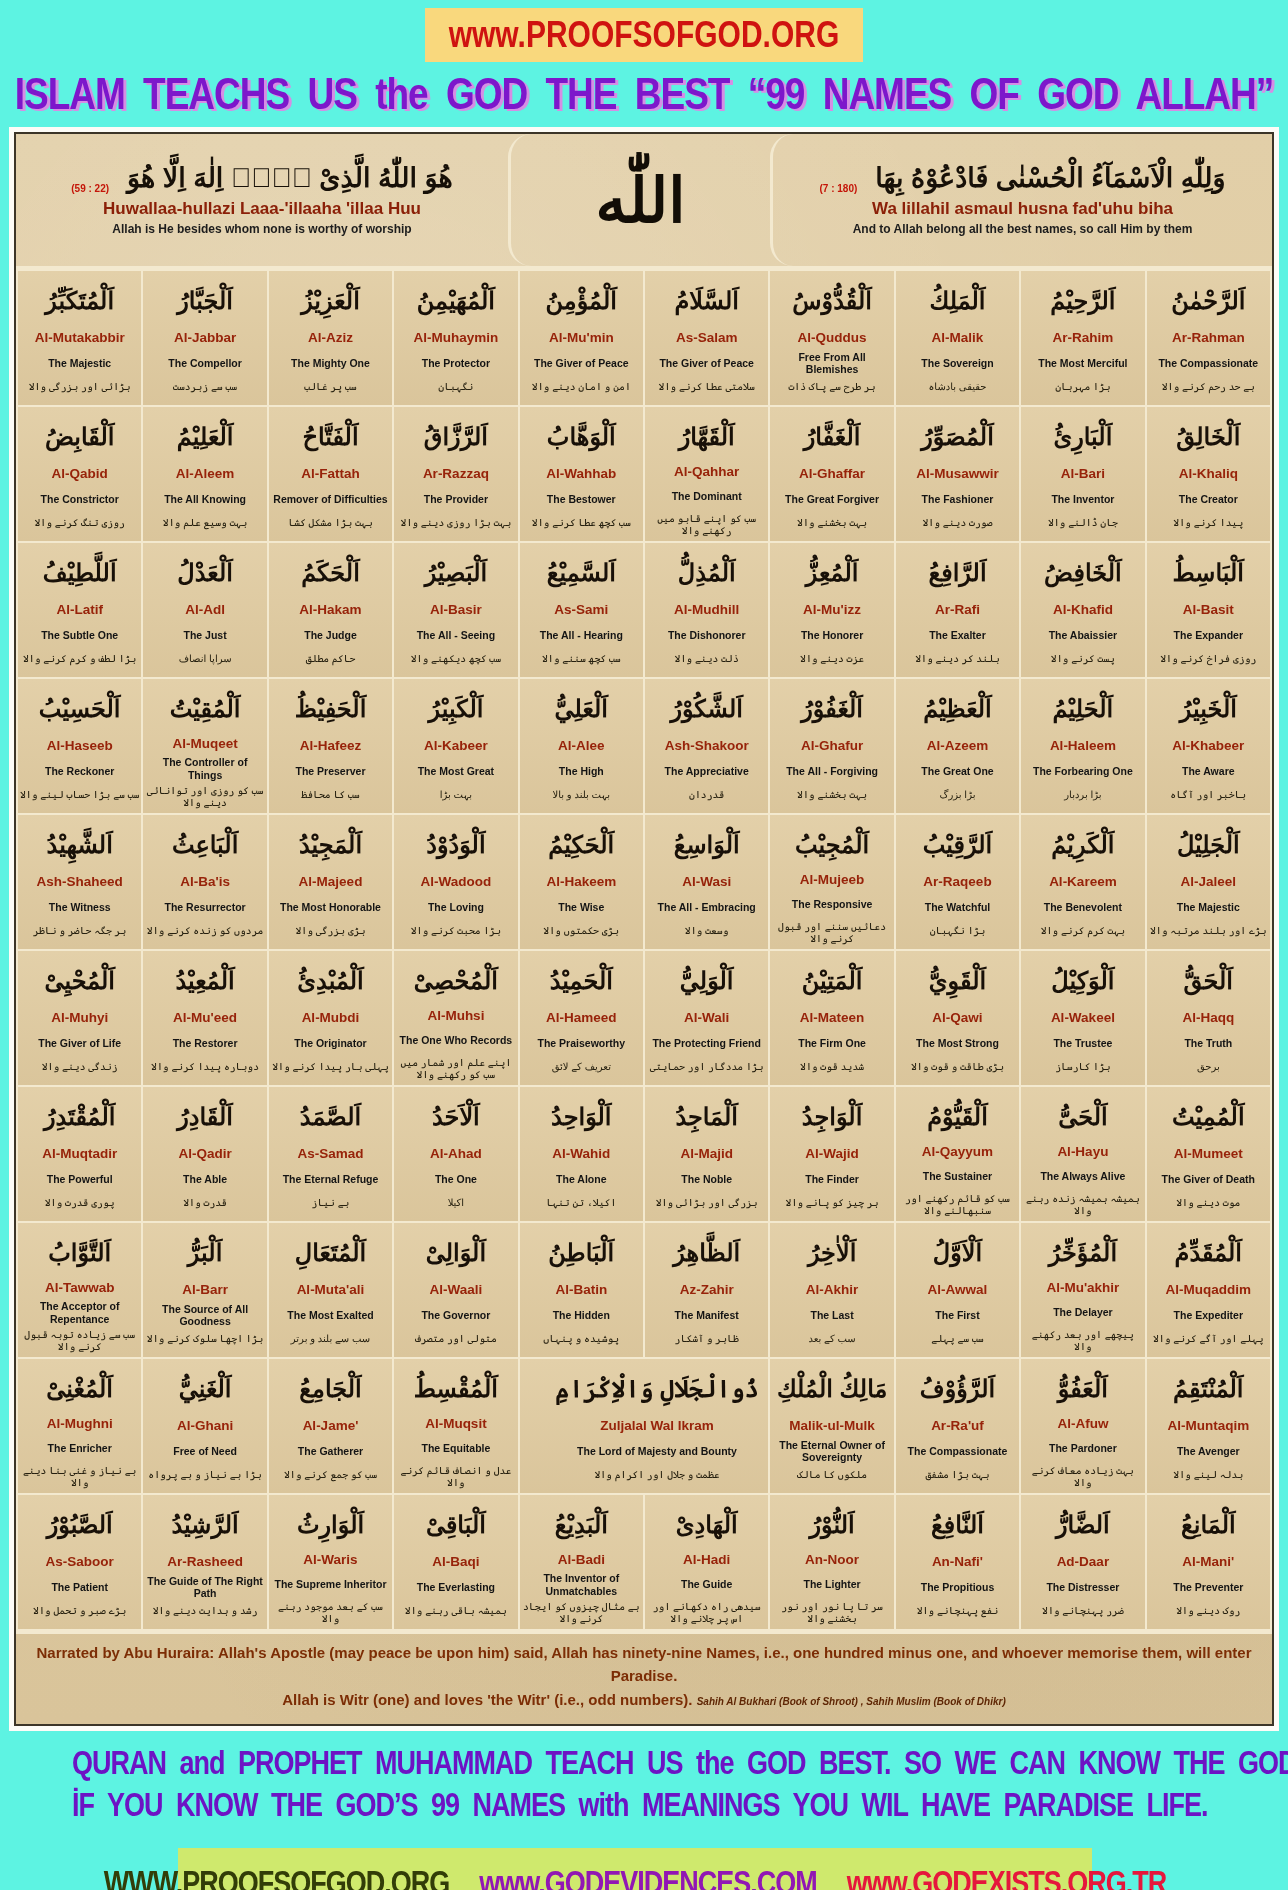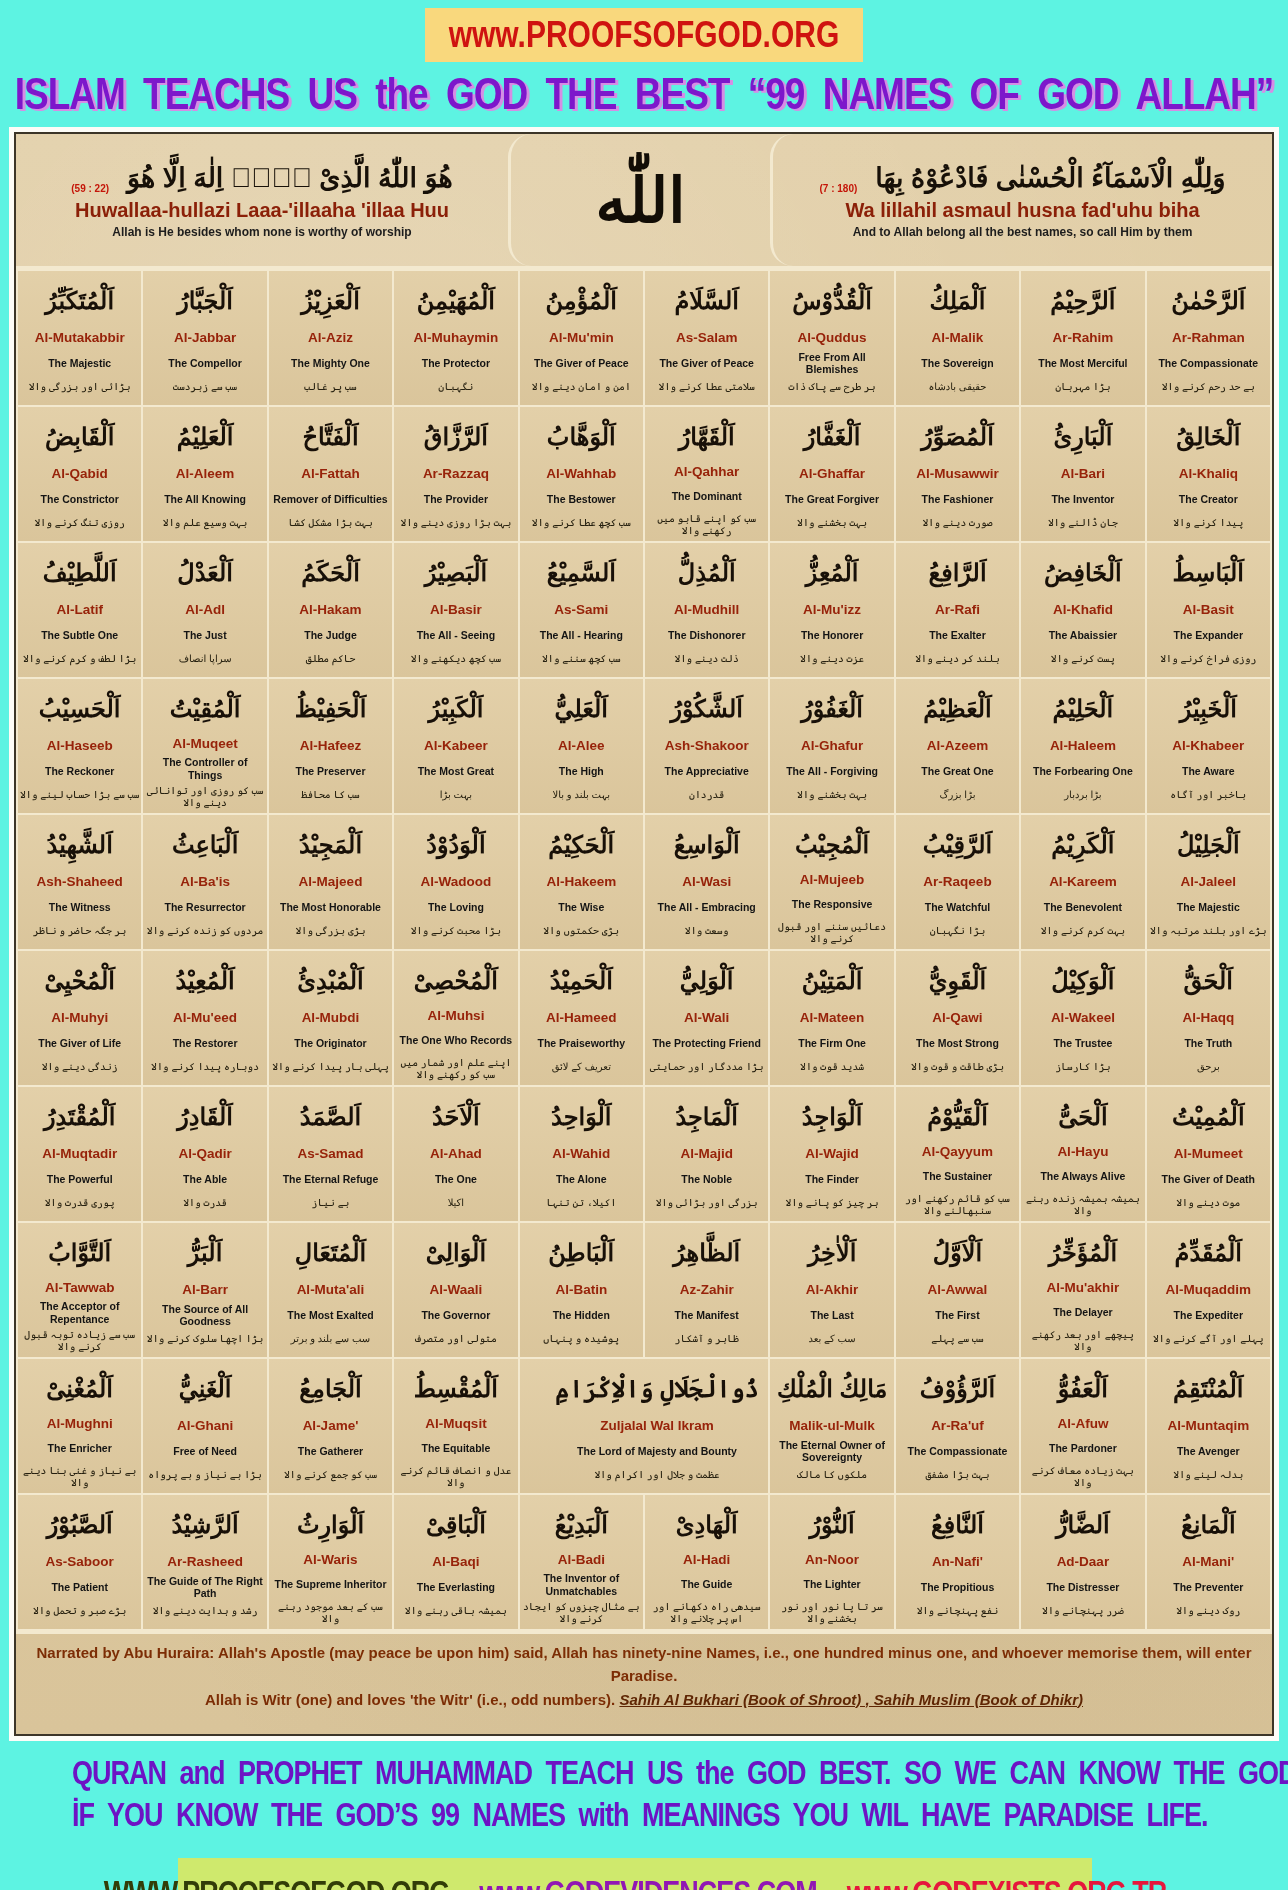--- a/index.html
+++ b/index.html
@@ -39,21 +39,21 @@
       linear-gradient(#e2cfa8,#d9c49a);
   }
 
   
   .pheader{display:grid;grid-template-columns:492px 262px 1fr;border-bottom:3px solid #f3e9cf;}
   .hpanel{padding:8px 6px 6px;text-align:center;}
   .hpanel + .hpanel{border-left:3px solid #f3e9cf;border-radius:23px;}
   .h-arabic-row{display:flex;align-items:flex-end;justify-content:center;gap:18px;min-height:52px;}
   .h-ref{color:#c41508;font-size:10px;font-weight:bold;white-space:nowrap;}
   .h-arabic{font-size:27px;font-weight:bold;color:#171008;direction:rtl;line-height:1.2;}
-  .h-translit{color:#8b2008;font-weight:bold;font-size:20px;margin-top:5px;}
+  .h-translit{color:#8b2008;font-weight:bold;font-size:17px;margin-top:5px;}
   .h-english{color:#1d1d1d;font-weight:bold;font-size:12px;margin-top:3px;}
   .allah-cal{font-size:62px;font-weight:bold;color:#120d06;line-height:118px;direction:rtl;}
 
   
   .grid{
     display:grid;grid-template-columns:repeat(10,1fr);grid-auto-rows:134px;
     gap:2px;background:#f3e9cf;padding:2px;
   }
   .cell{
     background:linear-gradient(#e3d0a9,#dac59b);
@@ -67,24 +67,24 @@
   .cell .nm{color:#97230a;font-weight:bold;font-size:13.5px;line-height:1.1;}
   .cell .mean{
     color:#141414;font-weight:bold;font-size:10.5px;line-height:1.2;min-height:26px;
     display:flex;align-items:center;justify-content:center;
   }
   .cell .ur{font-size:10px;color:#26200f;min-height:20px;direction:rtl;line-height:1.2;}
   .cell.wide{grid-column:span 2;padding-left:28px;}
 
   
   .narration{
-    border-top:3px solid #f3e9cf;padding:7px 16px 23px;text-align:center;
+    border-top:3px solid #f3e9cf;padding:7px 16px 13px;text-align:center;
     color:#7c2d05;font-weight:bold;font-size:15px;line-height:1.55;
   }
-  .citation{font-style:italic;font-size:15px;color:#5f2604;text-decoration:underline;}
+  .citation{font-style:italic;font-size:10px;color:#5f2604;}
 
   
   .slogans{margin:16px 0 0 72px;color:#6d13c4;font-weight:bold;letter-spacing:-1px;word-spacing:7px;}
   .slogan{font-size:27px;line-height:42px;white-space:nowrap;}
 
   
   .bottom-banner{
     width:914px;margin:22px 0 0 178px;background:#cfe96d;height:72px;
     display:flex;align-items:center;justify-content:center;gap:30px;white-space:nowrap;
   }

